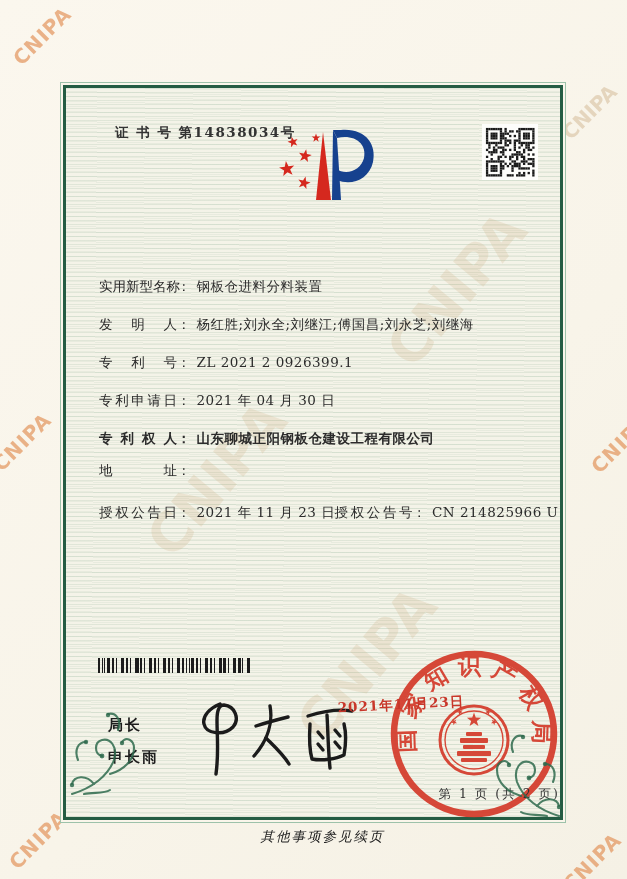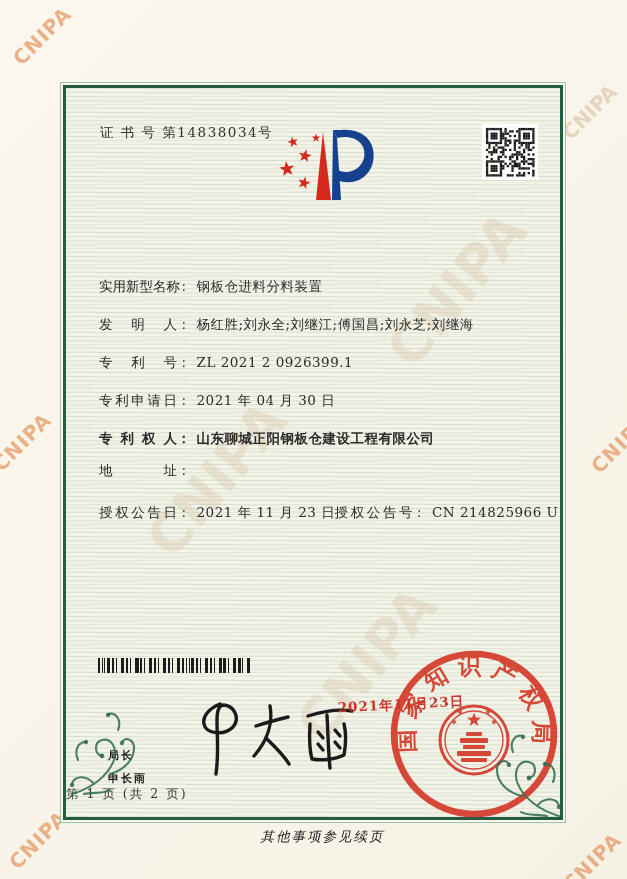--- a/index.html
+++ b/index.html
@@ -32,21 +32,21 @@
       repeating-linear-gradient(0deg, rgba(125,165,135,.17) 0 1px, transparent 1px 4px),
       repeating-linear-gradient(1.2deg, rgba(125,165,135,.10) 0 1px, transparent 1px 5px);
   }
   .wm-inner {
     position:absolute; font-family:"DejaVu Sans","Liberation Sans",sans-serif;
     font-weight:bold; font-size:54px; color:rgba(205,172,128,0.22);
     transform:rotate(-50deg); pointer-events:none; white-space:nowrap;
   }
   
   .cert-no {
-    position:absolute; left:34px; top:36px; font-size:13.5px; letter-spacing:1.5px; color:#333;
+    position:absolute; left:49px; top:36px; font-size:13.5px; letter-spacing:1.5px; color:#333;font-weight:bold;
   }
   .logo { position:absolute; left:205px; top:38px; width:116px; height:84px; }
   .qr { position:absolute; right:22px; top:36px; width:56px; height:56px; background:#fdfdfb; padding:3px; }
   .title {
     position:absolute; left:0; top:104px; width:100%; text-align:center;
     font-size:30px; font-weight:700; letter-spacing:7px; color:#141414;
   }
   
   .rows { position:absolute; left:33px; top:180px; width:440px; font-size:13.5px; color:#2b2b2b; }
   .frow { position:absolute; left:0; display:flex; align-items:flex-start; white-space:nowrap; }
@@ -62,31 +62,31 @@
   }
   .paras p { text-indent:2em; margin:0; }
   
   .barcode {
     position:absolute; left:32px; top:570px; width:152px; height:15px;
     background-image:
       repeating-linear-gradient(90deg,#1c1c1c 0 2px, transparent 2px 4px, #1c1c1c 4px 5px, transparent 5px 9px, #1c1c1c 9px 12px, transparent 12px 14px),
       repeating-linear-gradient(90deg, transparent 0 6px, #1c1c1c 6px 7px, transparent 7px 17px);
   }
   
-  .signer { position:absolute; left:42px; top:656px; font-size:11px; font-weight:600; color:#1d1d1d; line-height:2.1; letter-spacing:2px;}
+  .signer { position:absolute; left:42px; top:622px; font-size:15px; font-weight:600; color:#1d1d1d; line-height:2.1; letter-spacing:2px;}
   .signature { position:absolute; left:120px; top:598px; width:190px; height:100px; }
   
   .seal { position:absolute; left:322px; top:560px; width:172px; height:172px; opacity:0.92; }
   .seal-date {
     position:absolute; left:326px; top:696px; width:150px; text-align:center;
     font-size:13.5px; font-weight:600; color:#c8372a; transform:rotate(-3deg);
     letter-spacing:1px; font-family:"DejaVu Serif","Liberation Serif",serif;
   }
   
-  .pagenum { position:absolute; left:0; top:698px; width:100%; text-align:left; font-size:12.5px; letter-spacing:2px; color:#333; }
+  .pagenum { position:absolute; left:0; top:698px; width:100%; text-align:right; font-size:12.5px; letter-spacing:2px; color:#333; }
   .footer-note {
     position:absolute; left:9px; top:828px; width:100%; text-align:center;
     font-size:13.5px; font-style:italic; letter-spacing:2px; color:#222;
   }
   
   .orn { position:absolute; width:92px; height:108px; }
   .orn-br { right:60px; top:712px; transform:scaleX(-1); }
   
   .mini-stamp { position:absolute; left:478px; top:262px; width:78px; height:78px; opacity:0.75; }
 </style>

